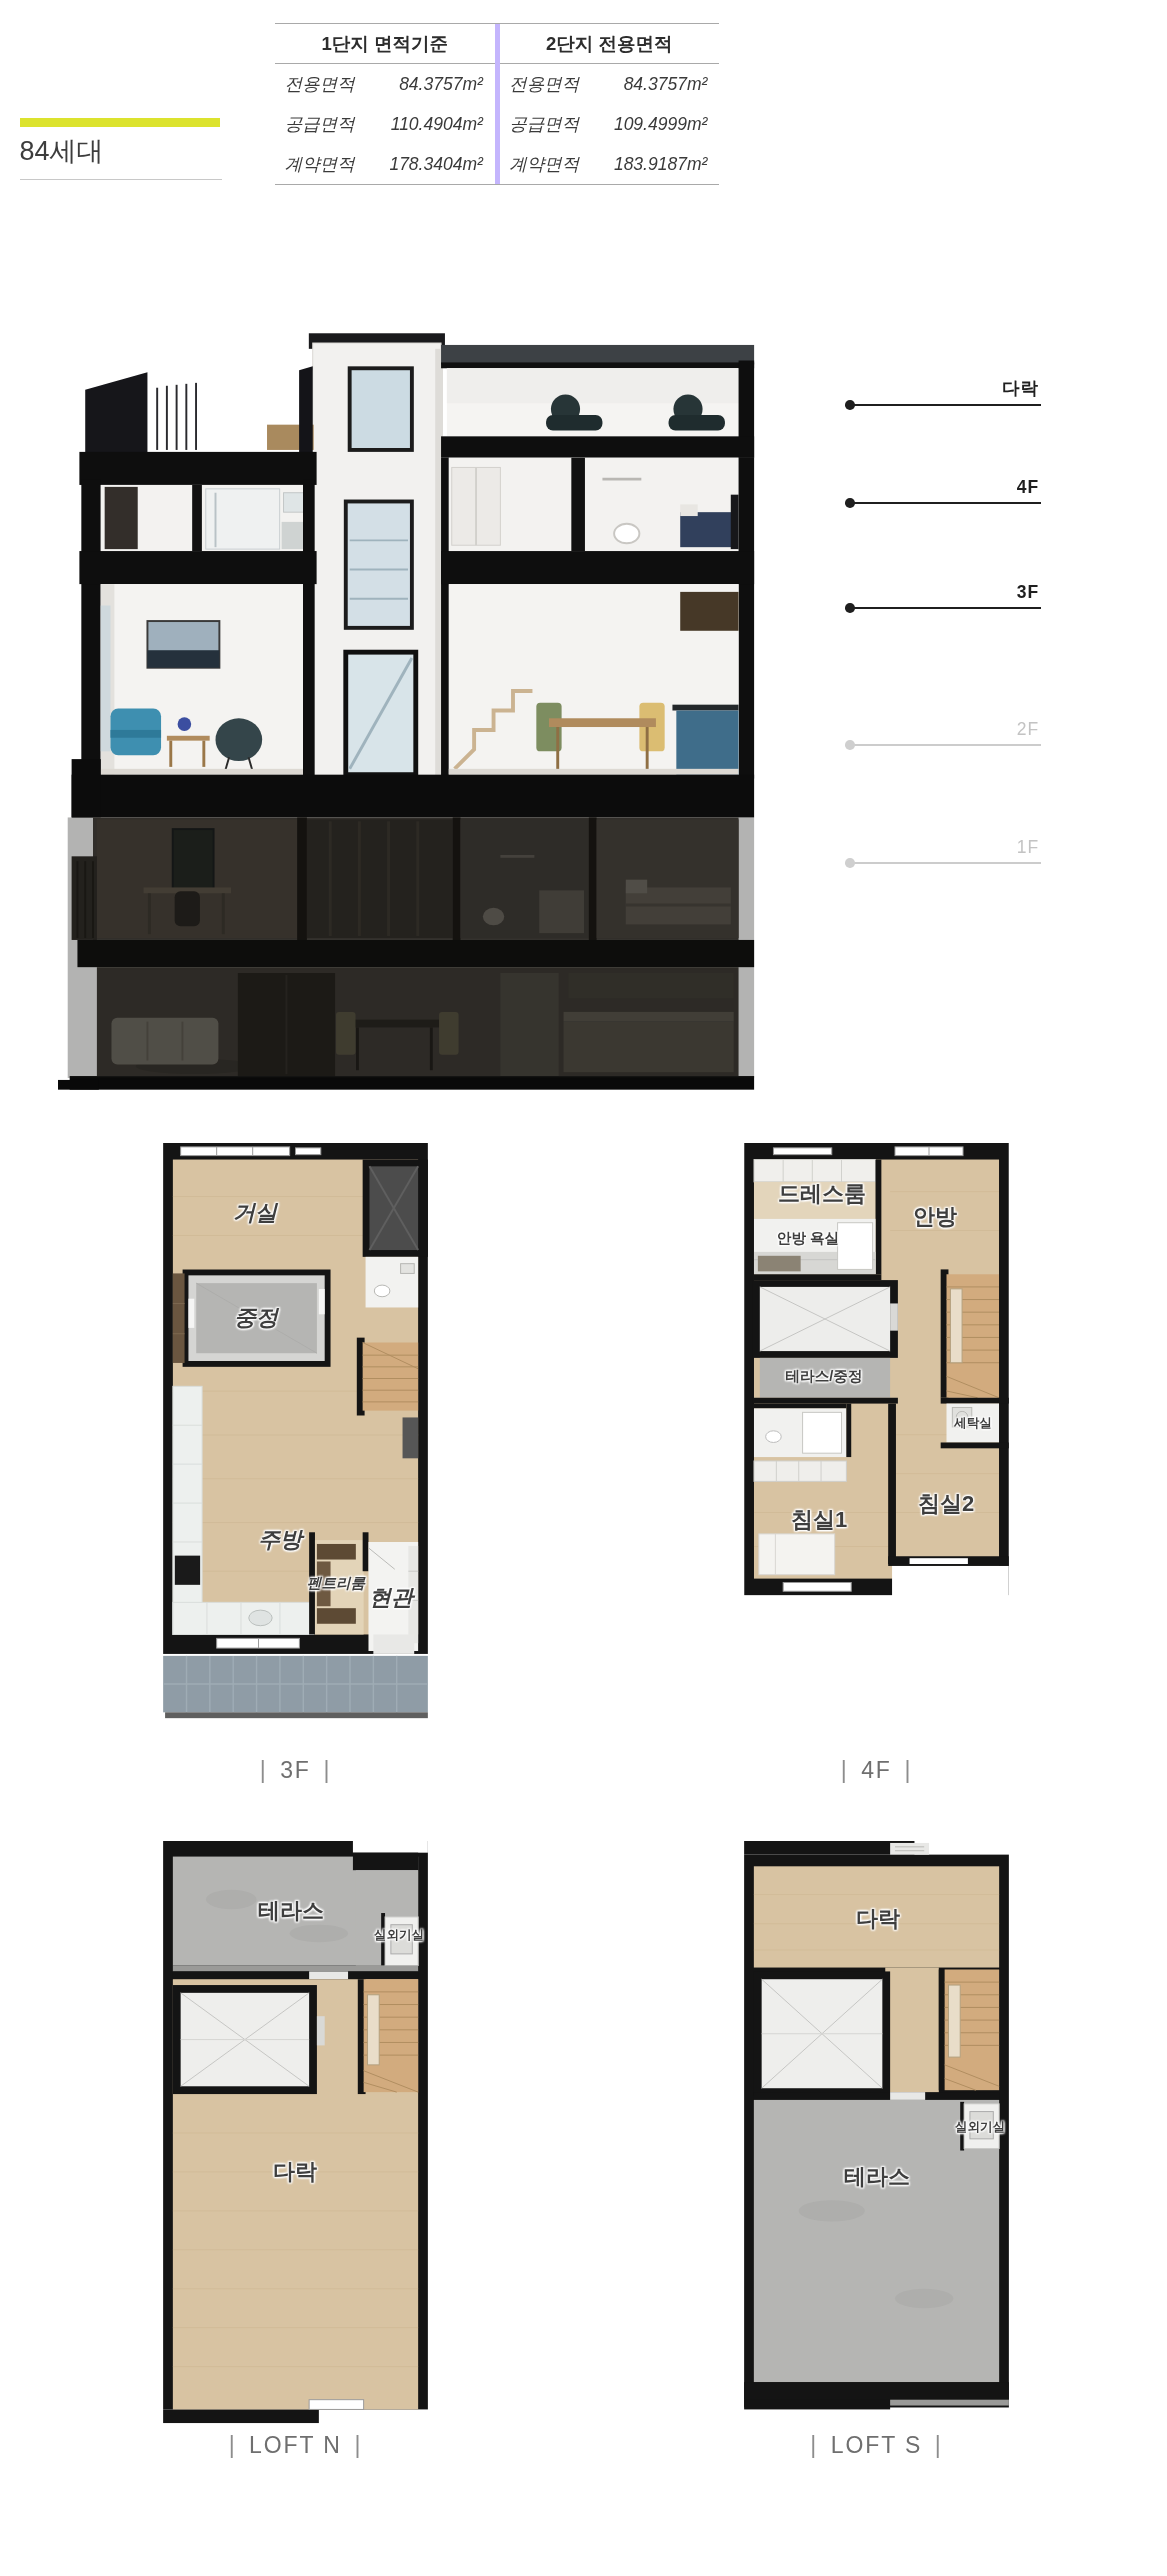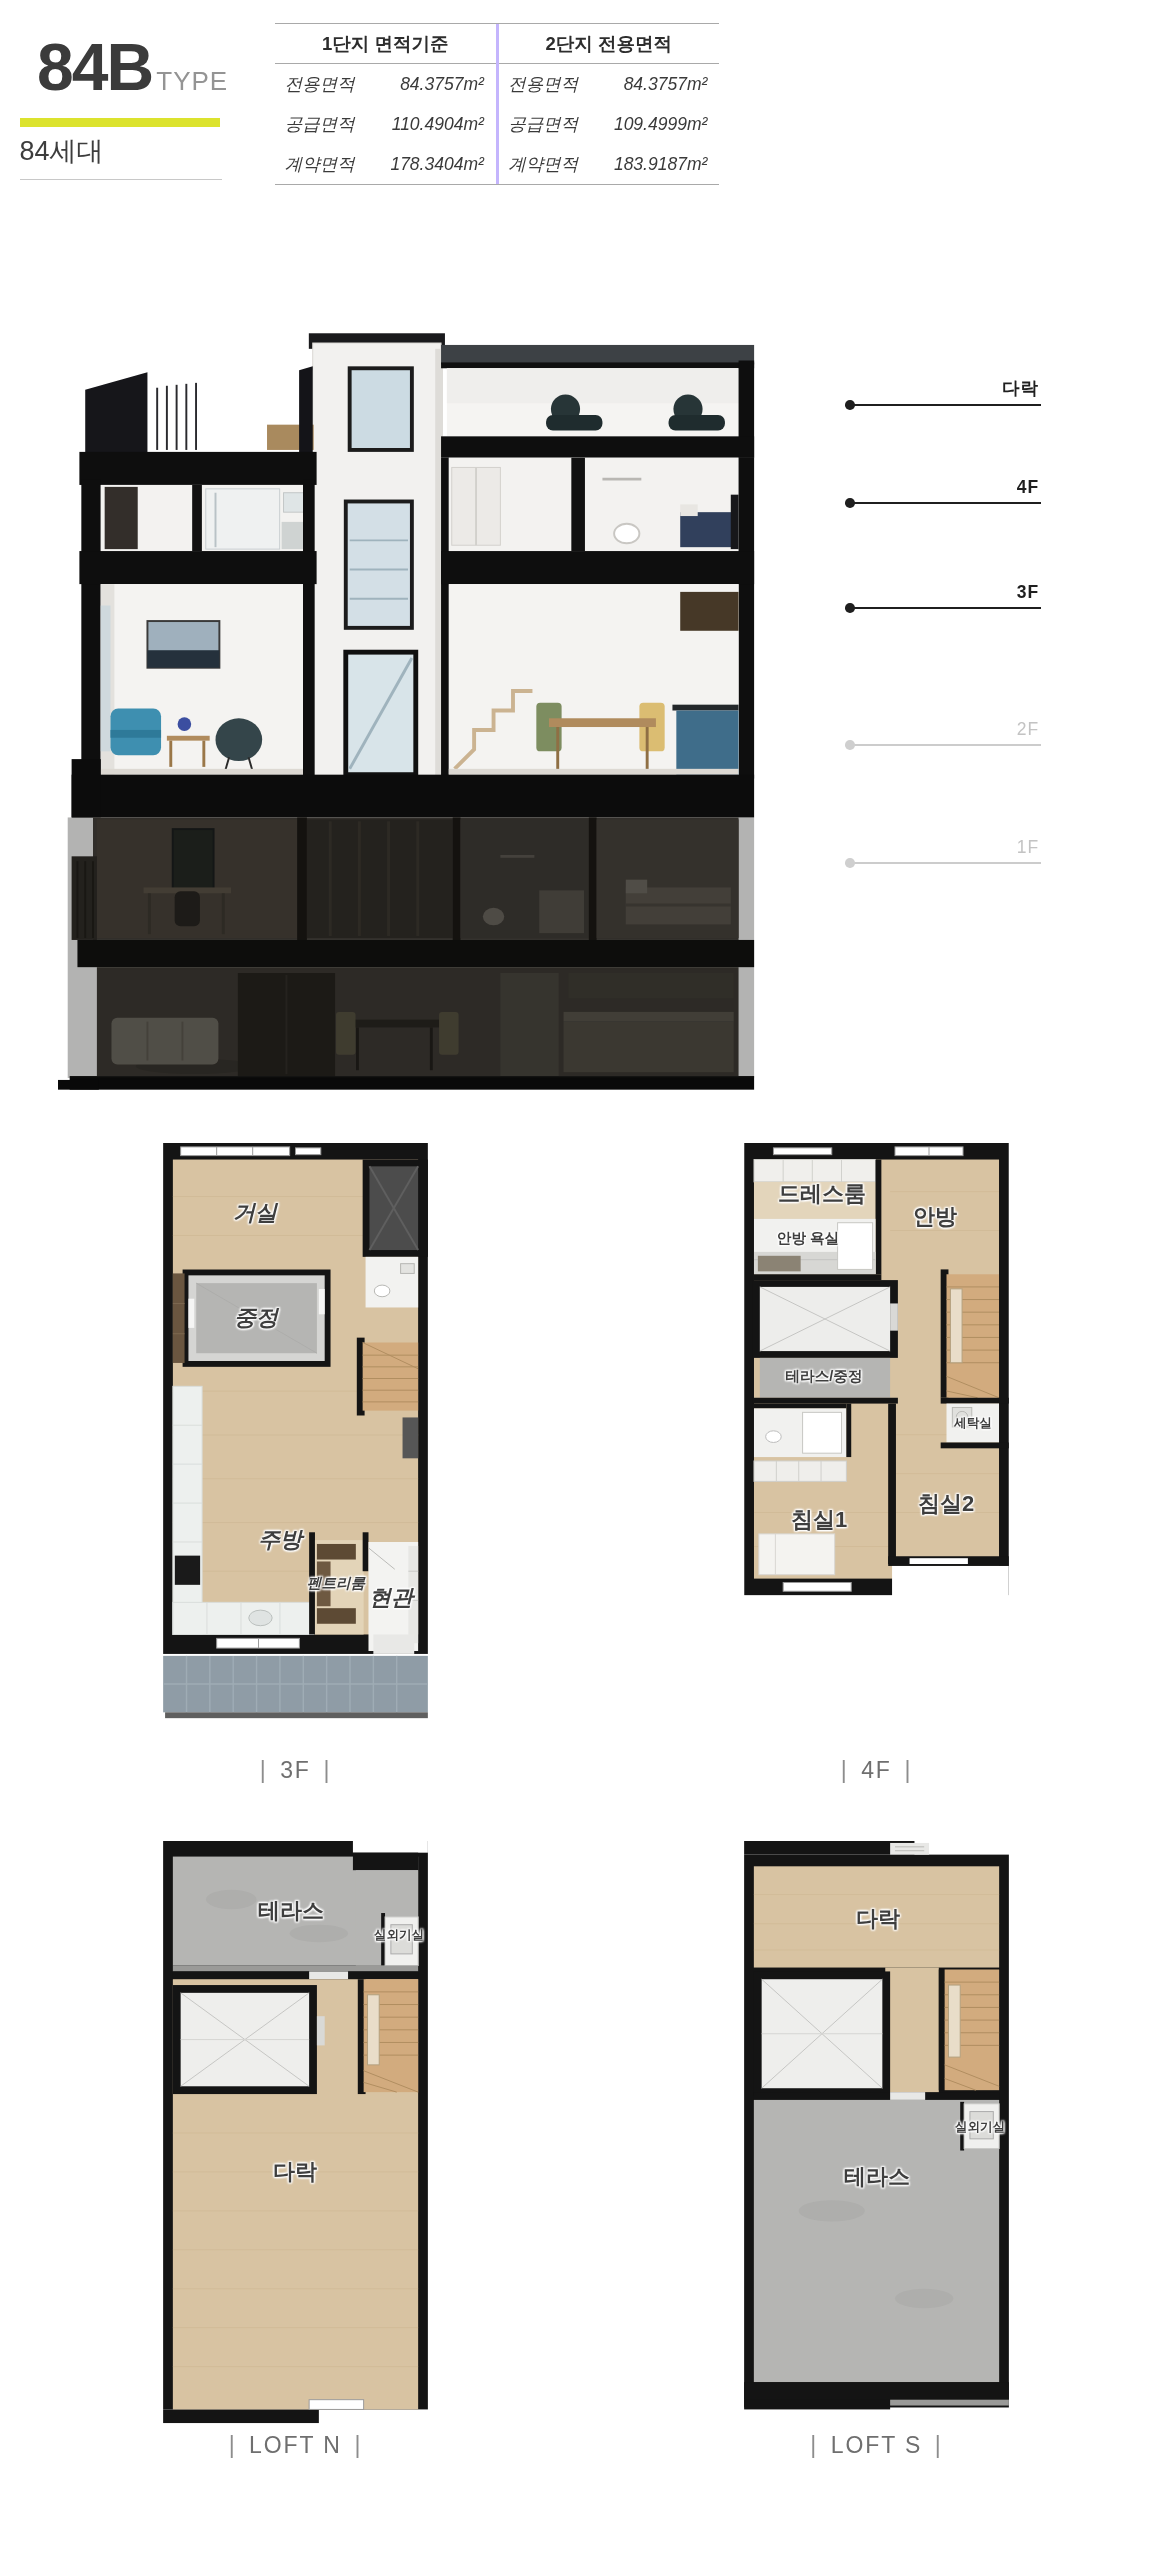--- a/index.html
+++ b/index.html
@@ -12,21 +12,21 @@
   .type-suffix{font-size:26px;font-weight:400;color:#949494;letter-spacing:1px;margin-left:3.9px;}
   .accent-bar{position:absolute;left:19.5px;top:118px;width:200px;height:8.8px;background:#dce32e;}
   .units-label{position:absolute;left:19.5px;top:133px;width:200px;text-align:left;
                font-size:27px;color:#3d3d3d;}
   .header-underline{position:absolute;left:19.5px;top:179px;width:202px;height:1px;background:#c8c8c8;}
 
   
   .area-table{position:absolute;left:275px;top:23px;width:444px;display:flex;
               border-top:1.9px solid #a9a9a9;border-bottom:1.9px solid #a9a9a9;}
   .at-col{width:50%;}
-  .at-col.first{border-right:3px solid #c4b5fd;}
+  .at-col.first{border-right:5px solid #c4b5fd;}
   .at-title{height:39px;line-height:39px;text-align:center;font-size:18.5px;font-weight:700;
             color:#2d2d2d;border-bottom:1.9px solid #a9a9a9;}
   .at-row{display:flex;justify-content:space-between;align-items:center;height:40px;
           padding:0 11.7px 0 9.7px;font-size:17.5px;color:#3a3a3a;font-style:italic;}
   .at-value{text-align:right;}
 
   
   .section-svg{position:absolute;left:58px;top:331px;}
 
   .callout{position:absolute;left:849px;width:192px;padding-bottom:5.8px;text-align:right;}
@@ -51,23 +51,20 @@
 
   .plan-caption{position:absolute;width:265px;text-align:center;font-size:23px;color:#6f6f6f;
                 letter-spacing:1.9px;white-space:nowrap;}
   .plan-caption .bar{color:#8d8d8d;margin:0 12.6px;font-weight:300;}
 </style>
 </head>
 <body>
 
 <div class="page">
 
-  <div class="type-title">
-    <span class="type-code">84B</span><span class="type-suffix">TYPE</span>
-  </div>
   <div class="accent-bar"></div>
   <div class="units-label">84세대</div>
   <div class="header-underline"></div>
 
   <div class="area-table">
     <div class="at-col first">
       <div class="at-title">1단지 면적기준</div>
       <div class="at-row">
         <span class="at-label">전용면적</span>
         <span class="at-value">84.3757m²</span>

